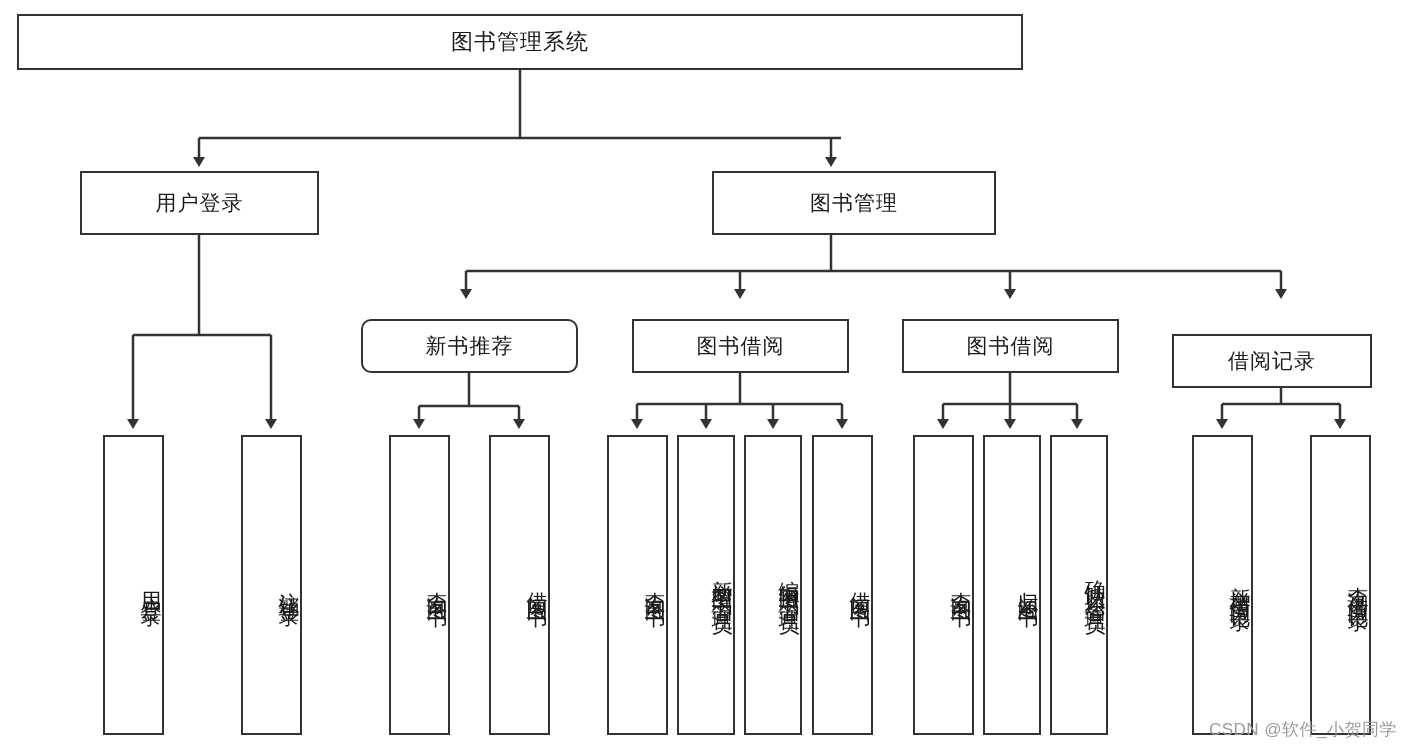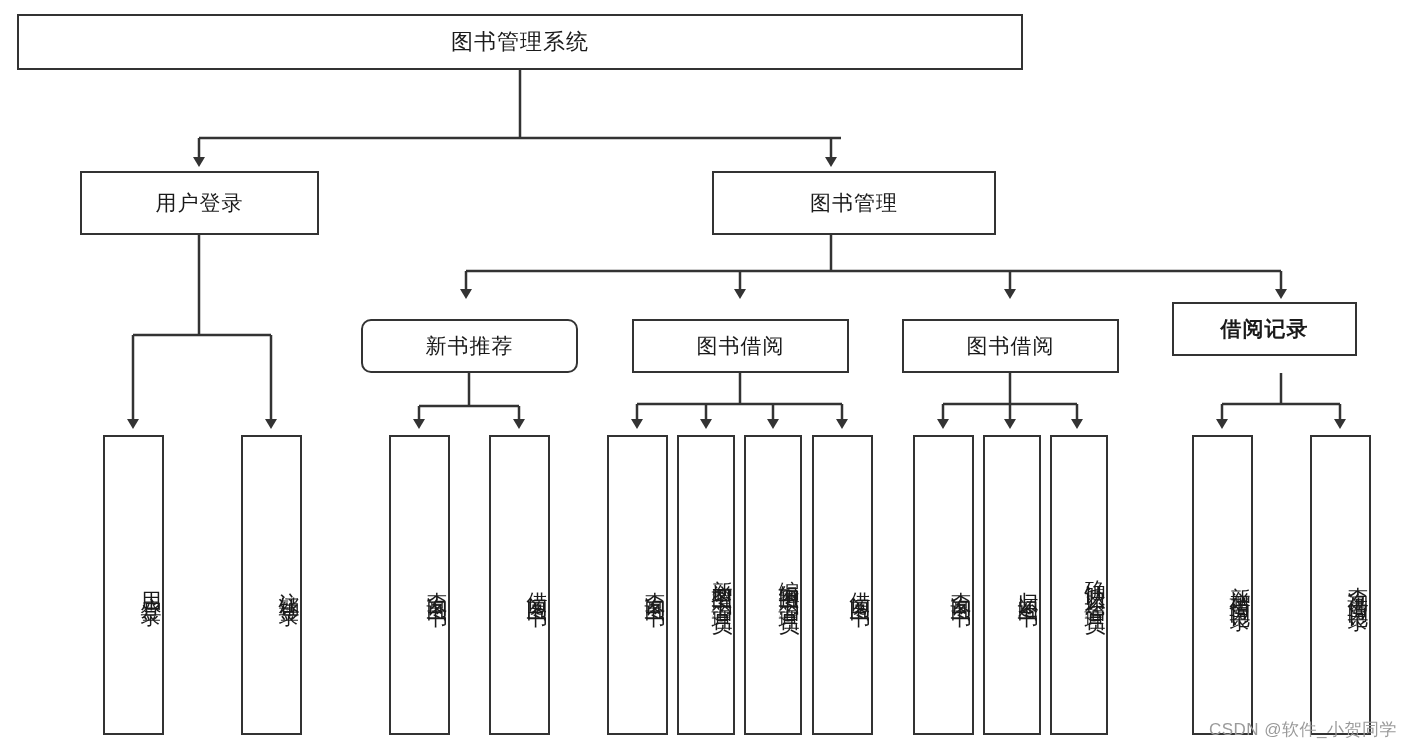--- a/index.html
+++ b/index.html
@@ -143,21 +143,21 @@
   </div>
 
   <div class="node horiz" style="left:632px; top:319px; width:217px; height:54px;">
     <span>图书借阅</span>
   </div>
 
   <div class="node horiz" style="left:902px; top:319px; width:217px; height:54px;">
     <span>图书借阅</span>
   </div>
 
-  <div class="node horiz" style="left:1172px; top:302px; width:185px; height:54px;font-weight:bold;">
+  <div class="node horiz" style="left:1172px; top:334px; width:200px; height:54px;">
     <span>借阅记录</span>
   </div>
 
   <div class="node vert" style="left:103px; top:435px; width:61px; height:300px;">
     <span class="vlabel">用户登录</span>
   </div>
 
   <div class="node vert" style="left:241px; top:435px; width:61px; height:300px;">
     <span class="vlabel">注销登录</span>
   </div>

